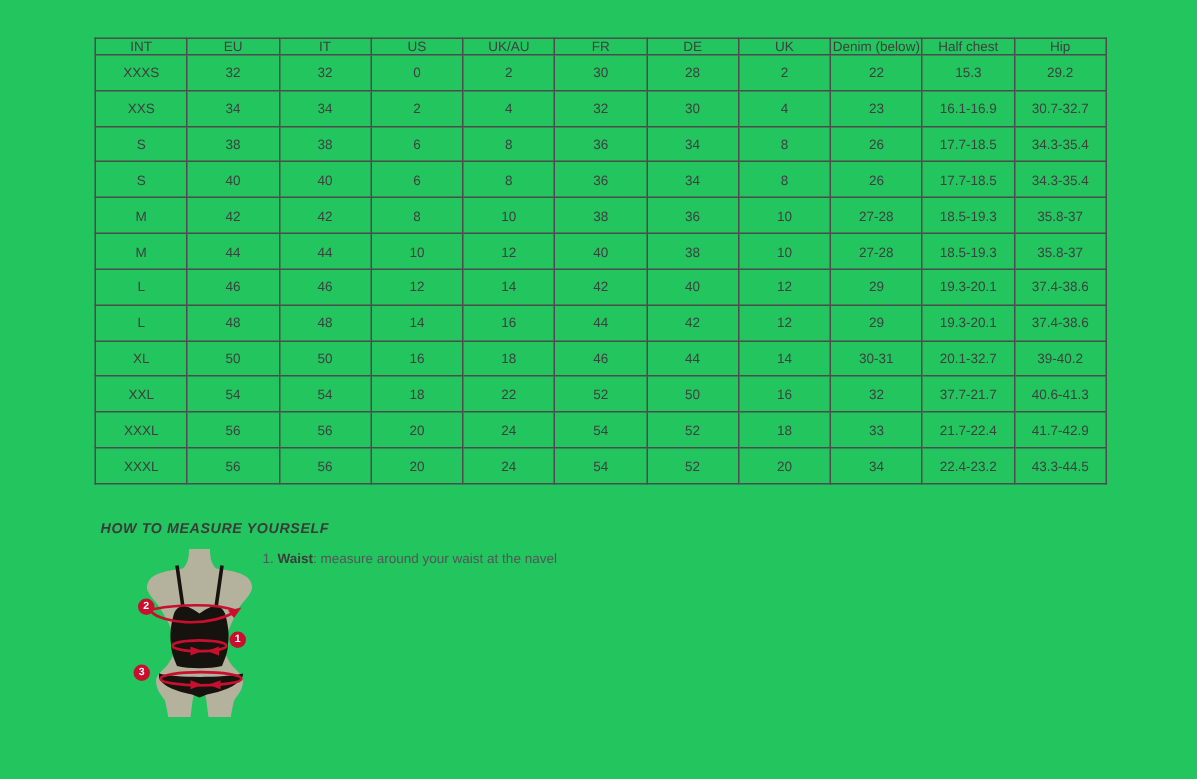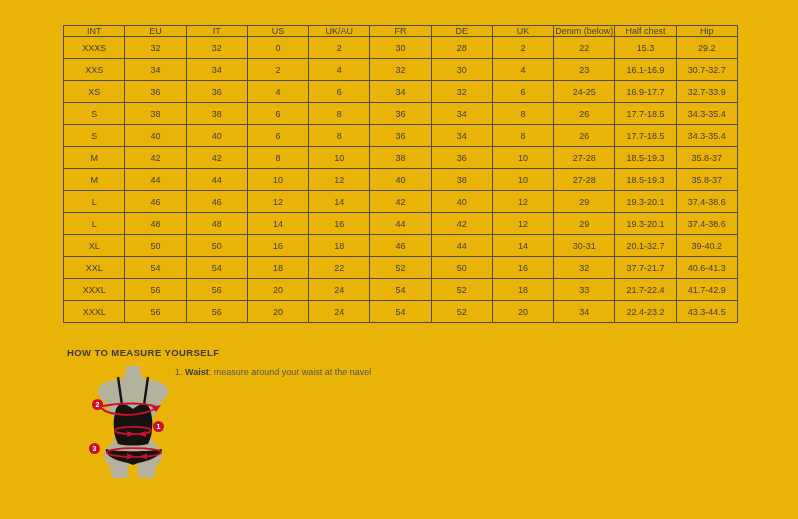--- a/index.html
+++ b/index.html
@@ -1,40 +1,41 @@
 <!DOCTYPE html>
 <html><head>
 <meta charset="utf-8">
 <style>
   html,body { margin:0; padding:0; }
   body {
     width:798px; height:519px; background:#ffffff;
     font-family:"Liberation Sans", sans-serif;
     -webkit-font-smoothing:antialiased;
   }
-  .stage { position:relative; width:798px; height:519px; overflow:hidden; background:#eab308; }
+  .stage { position:relative; width:798px; height:519px; overflow:hidden; background:#22c55e; }
 
   
   table.size-chart {
     position:absolute; left:63px; top:25px;
     width:675px; height:298px;
     border-collapse:collapse; table-layout:fixed;
   }
   table.size-chart th, table.size-chart td {
     border:1px solid #4c4c4d;
     text-align:center; vertical-align:middle;
     font-size:9px; font-weight:400; color:#3f3f40;
     padding:0; overflow:hidden; white-space:nowrap;
   }
 
   
   .measure-heading {
     position:absolute; left:67px; top:347px;
     font-size:9.5px; font-weight:700; letter-spacing:0.4px;
     color:#3a3a39;
+    font-style:italic;
   }
   .figure-wrap { position:absolute; left:78px; top:364px; width:100px; height:118px; }
   .figure-wrap svg { display:block; }
 
   .badge {
     position:absolute; width:11px; height:11px; border-radius:50%;
     background:#c8102e; color:#ffffff;
     font-size:7px; font-weight:700; line-height:11px; text-align:center;
   }
   .badge-chest { left:92px;  top:399px; }
@@ -91,33 +92,20 @@
           <td>34</td>
           <td>34</td>
           <td>2</td>
           <td>4</td>
           <td>32</td>
           <td>30</td>
           <td>4</td>
           <td>23</td>
           <td>16.1-16.9</td>
           <td>30.7-32.7</td>
-        </tr>
-        <tr>
-          <td>XS</td>
-          <td>36</td>
-          <td>36</td>
-          <td>4</td>
-          <td>6</td>
-          <td>34</td>
-          <td>32</td>
-          <td>6</td>
-          <td>24-25</td>
-          <td>16.9-17.7</td>
-          <td>32.7-33.9</td>
         </tr>
         <tr>
           <td>S</td>
           <td>38</td>
           <td>38</td>
           <td>6</td>
           <td>8</td>
           <td>36</td>
           <td>34</td>
           <td>8</td>

